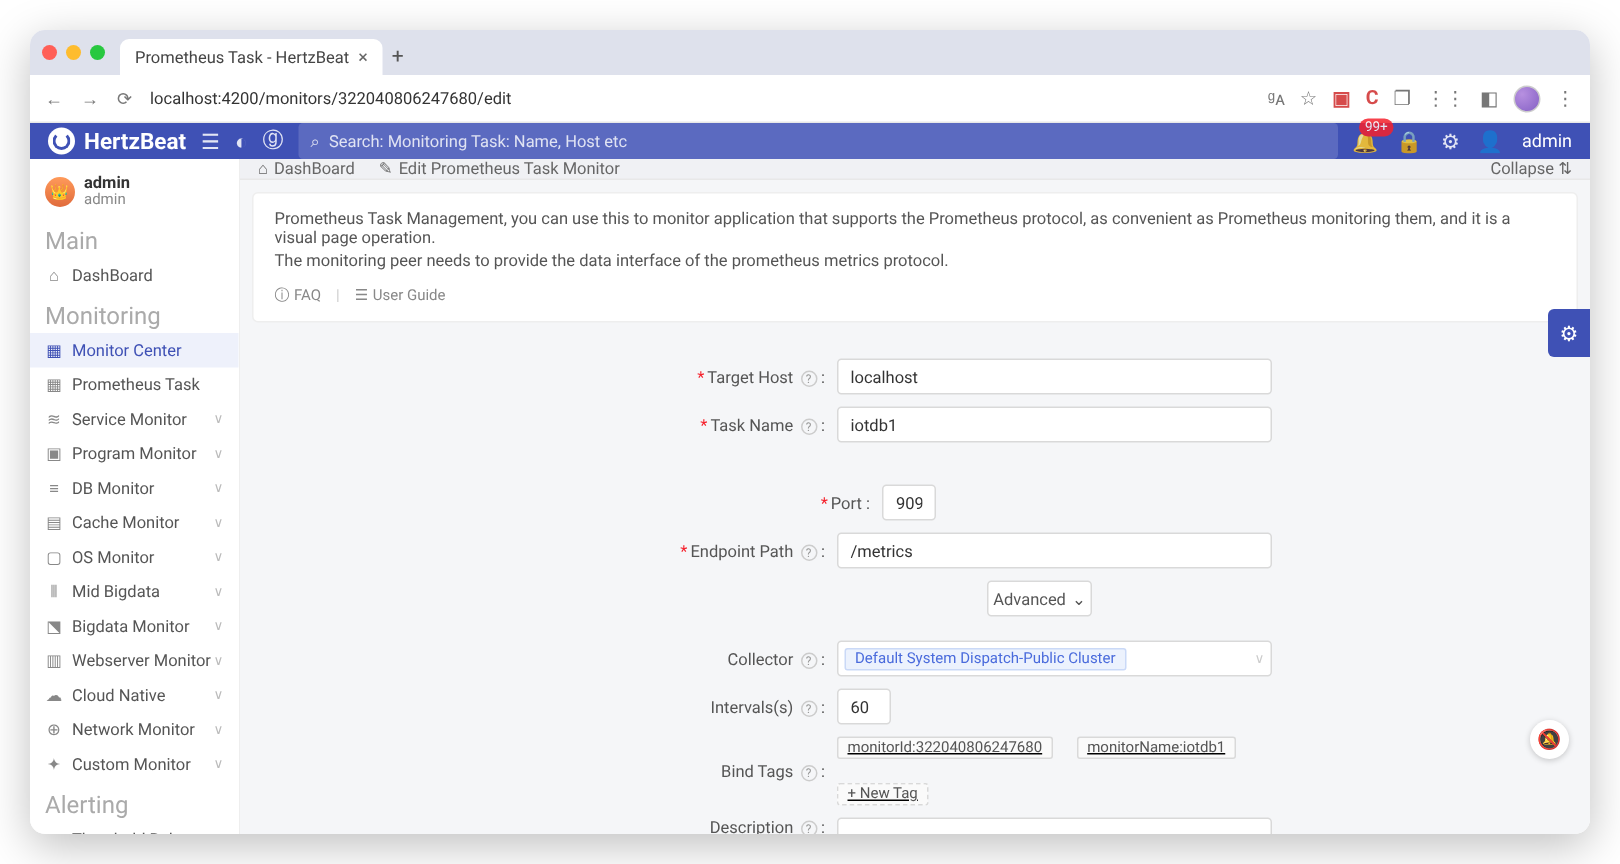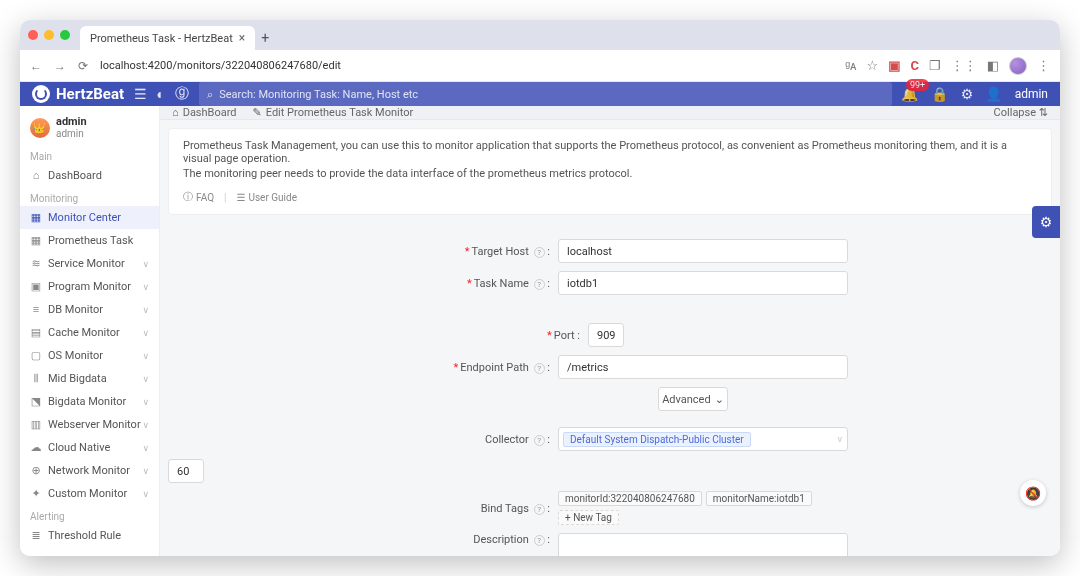--- a/index.html
+++ b/index.html
@@ -28,21 +28,21 @@
 .appbar-right { display: flex; align-items: center; gap: 12px; }
 .badge { position: relative; }
 .badge .count { position: absolute; top: -7px; right: -10px; background: #f5222d; color: #fff; font-size: 9px; border-radius: 8px; padding: 0 4px; line-height: 12px; }
 .content { flex: 1; display: flex; overflow: hidden; background: #f5f6f8; }
 .sidebar { width: 140px; background: #fff; border-right: 1px solid #eee; overflow-y: auto; font-size: 11px; padding-top: 4px; }
 .userblock { display: flex; align-items: center; gap: 6px; padding: 6px 10px; }
 .useravatar { width: 20px; height: 20px; border-radius: 50%; background: linear-gradient(#ff9a5a,#e06b3c); display: flex; align-items: center; justify-content: center; color: #fff; font-size: 10px; }
 .userblock .names { line-height: 1.1; }
 .userblock .n1 { font-weight: bold; font-size: 11px; color: #333; }
 .userblock .n2 { font-size: 10px; color: #888; }
-.sbsection { padding: 6px 10px 2px; color: #aaa; font-size: 10px; }
+.sbsection { padding: 6px 10px 2px; color: #aaa; font-size: 16px; }
 .sbitem { display: flex; align-items: center; justify-content: space-between; padding: 5px 10px; color: #555; cursor: pointer; }
 .sbitem .lft { display: flex; align-items: center; gap: 6px; }
 .sbitem .ic { width: 12px; display: inline-block; text-align: center; color: #888; font-size: 11px; }
 .sbitem.active { background: #eef1fb; color: #3f51b5; }
 .sbitem.active .ic { color: #3f51b5; }
 .sbitem .chev { color: #bbb; font-size: 9px; }
 .main { flex: 1; display: flex; flex-direction: column; overflow: auto; position: relative; }
 .pagehead { background: #f0f1f4; height: 28px; display: flex; align-items: center; justify-content: space-between; padding: 0 12px; font-size: 11px; color: #666; border-bottom: 1px solid #e8e8e8; }
 .pagehead .tabs { display: flex; gap: 16px; }
 .pagehead .tabs span { display: flex; align-items: center; gap: 4px; cursor: pointer; }
@@ -56,21 +56,21 @@
 .lbl { width: 390px; text-align: right; font-size: 11px; color: #555; padding-right: 8px; }
 .lbl .req { color: #f5222d; margin-right: 2px; }
 .lbl .q { display: inline-block; border: 1px solid #ccc; border-radius: 50%; width: 11px; height: 11px; font-size: 8px; line-height: 10px; text-align: center; color: #999; margin-left: 2px; }
 .ctrl { flex: 0 0 300px; }
 .inp { width: 290px; height: 24px; border: 1px solid #d9d9d9; border-radius: 3px; padding: 0 8px; font-size: 11px; color: #333; background: #fff; }
 .inp.small { width: 36px; }
 .adv { width: 70px; height: 24px; border: 1px solid #d9d9d9; border-radius: 3px; background: #fff; font-size: 11px; color: #555; display: inline-flex; align-items: center; justify-content: center; gap: 4px; cursor: pointer; margin-left: 100px; }
 .collector { width: 290px; height: 24px; border: 1px solid #d9d9d9; border-radius: 3px; background: #fff; display: flex; align-items: center; padding: 0 4px; }
 .collector .tag { background: #ecf2fd; color: #4a6bdc; border: 1px solid #cad9f7; border-radius: 2px; font-size: 10px; padding: 1px 6px; }
 .collector .dd { margin-left: auto; color: #ccc; font-size: 9px; }
-.bindtags { display: flex; gap: 4px; flex-wrap: wrap; }
+.bindtags { display: flex; gap: 16px; flex-wrap: wrap; text-decoration: underline; }
 .bttag { border: 1px solid #d9d9d9; border-radius: 2px; font-size: 10px; padding: 1px 6px; background: #fafafa; color: #555; }
 .bttag.add { border-style: dashed; cursor: pointer; }
 .textarea { width: 290px; height: 40px; border: 1px solid #d9d9d9; border-radius: 3px; resize: none; font-size: 11px; padding: 4px 6px; }
 .gearfloat { position: absolute; right: 0; top: 100px; width: 28px; height: 32px; background: #3f51b5; color: #fff; display: flex; align-items: center; justify-content: center; border-radius: 4px 0 0 4px; font-size: 14px; cursor: pointer; }
 .mutefloat { position: absolute; right: 14px; bottom: 50px; width: 26px; height: 26px; border-radius: 50%; background: #fff; box-shadow: 0 1px 4px rgba(0,0,0,.2); display: flex; align-items: center; justify-content: center; font-size: 13px; color: #555; cursor: pointer; }
 </style>
 </head>
 <body>
 
 <div class="window">
@@ -291,20 +291,21 @@
         <div class="row" style="margin-top:16px">
           <div class="lbl"><span>Collector</span> <span class="q">?</span> :</div>
           <div class="ctrl">
             <div class="collector">
               <span class="tag">Default System Dispatch-Public Cluster</span>
               <span class="dd">∨</span>
             </div>
           </div>
         </div>
         <div class="row">
+          <div class="lbl"><span>Intervals(s)</span> <span class="q">?</span> :</div>
           <div class="ctrl"><input class="inp small" value="60" style=""></div>
         </div>
         <div class="row">
           <div class="lbl"><span>Bind Tags</span> <span class="q">?</span> :</div>
           <div class="ctrl">
               <div class="bindtags">
             <span class="bttag">monitorId:322040806247680</span>
             <span class="bttag">monitorName:iotdb1</span>
             <span class="bttag add">+ New Tag</span>
           </div>

